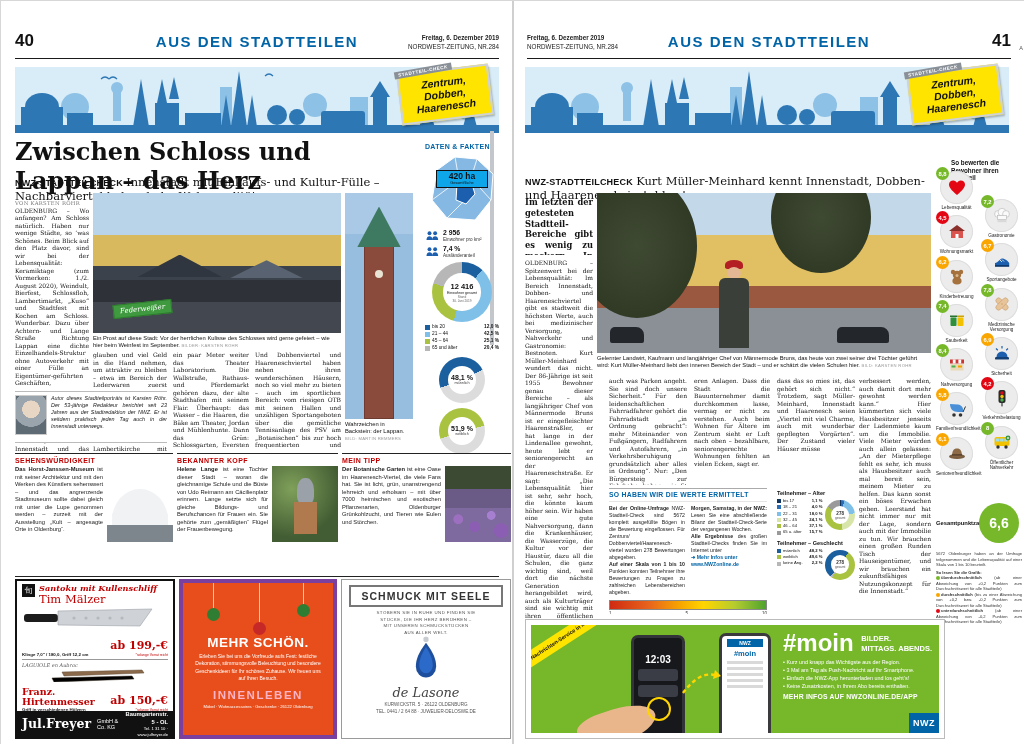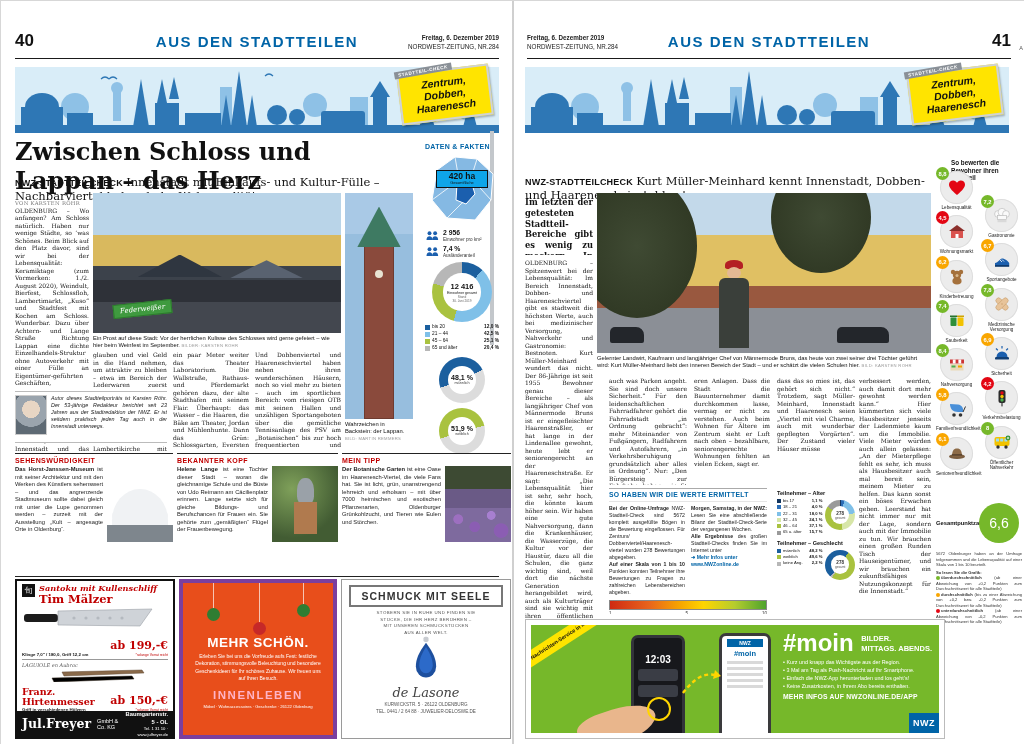--- a/index.html
+++ b/index.html
@@ -121,21 +121,21 @@
   .sec-ph{width:66px;height:76px;flex:none;position:relative;overflow:hidden}
   .secline{position:absolute;left:14px;right:14px;top:575px;border-top:1.2px solid #222}
 
   
   .ad{position:absolute;top:578px;height:160px;overflow:hidden}
   .ad-knife{left:14px;width:160px;border:2px solid #111;background:#fff;padding:3px 5px;box-sizing:border-box}
   .kn-head{display:flex;gap:4px;align-items:flex-start}
   .kn-logo{width:13px;height:13px;background:#111;color:#fff;font-size:8px;display:flex;
     align-items:center;justify-content:center;font-family:"DejaVu Serif",serif;flex:none}
   .kn-t1{color:#c00000;font-weight:bold;font-style:italic;font-size:8.2px;font-family:"DejaVu Serif",serif;line-height:1.1}
-  .kn-t2{color:#c00000;font-weight:bold;font-size:11.5px;font-family:"DejaVu Serif",serif;line-height:1.1}
+  .kn-t2{color:#c00000;font-weight:normal;font-size:11.5px;font-family:"DejaVu Serif",serif;line-height:1.1}
   .kn-specrow{display:flex;align-items:flex-end;justify-content:space-between;margin-top:1px}
   .kn-spec{font-size:4.4px;font-weight:bold}
   .kn-price{color:#c00000;font-weight:bold;font-size:11px;font-family:"DejaVu Serif",serif;line-height:1}
   .kn-note{font-size:3.4px;color:#c00000;text-align:right}
   .kn-div{border-top:1px solid #999;margin:2px 0}
   .kn-brand2{font-size:5px;font-style:italic;color:#555;font-family:"DejaVu Serif",serif}
   .kn-t3{color:#c00000;font-weight:bold;font-size:9.5px;font-family:"DejaVu Serif",serif;line-height:1.05}
   .kn-promo{color:#c00000;font-weight:bold;font-style:italic;font-size:5.6px;line-height:1.2;margin-top:2px;text-align:justify}
   .kn-foot{position:absolute;left:0;right:0;bottom:0;height:26px;background:#111;color:#fff;
     display:flex;align-items:center;padding:0 5px;gap:6px}
@@ -167,21 +167,21 @@
   .rt-circle{position:relative;width:33px;height:33px;border-radius:50%;background:#ececec;
     margin:0 auto;box-shadow:inset 0 0 0 1px #ddd}
   .rt-circle svg{position:absolute;left:6.5px;top:6.5px;width:20px;height:20px}
   .rt-badge{position:absolute;left:-4px;top:-4px;min-width:13px;height:13px;border-radius:50%;
     color:#fff;font-weight:bold;font-size:5.8px;display:flex;align-items:center;justify-content:center;z-index:2}
   .bg-g{background:#76b82a}.bg-y{background:#f9a600}.bg-r{background:#e30613}
   .rt-label{font-size:4.6px;line-height:1.15;margin-top:1px;color:#222}
   .sb-total{position:absolute;left:0;top:352px;width:86px;display:flex;align-items:center;gap:3px}
   .sb-total .tl{font-size:5.8px;font-weight:bold;line-height:1.15;width:40px}
   .sb-total .tc{width:40px;height:40px;border-radius:50%;background:#76b82a;color:#fff;
-    font-weight:normal;font-size:14px;display:flex;align-items:center;justify-content:center;flex:none}
+    font-weight:bold;font-size:14px;display:flex;align-items:center;justify-content:center;flex:none}
   .sb-foot{position:absolute;left:0;top:400px;width:86px;font-size:4.1px;line-height:1.35;color:#333;text-align:justify}
   .sb-foot b{display:block;margin-top:2px}
   .dot{display:inline-block;width:4px;height:4px;border-radius:50%;margin-right:1px;vertical-align:middle}
 
   
   .svbox{position:absolute;left:96px;top:487px;width:158px;height:126px;overflow:hidden}
   .sv-title{color:#0064a7;font-weight:bold;font-size:6.8px;letter-spacing:.3px;
     border-top:1px solid #aaa;border-bottom:1px solid #e5e5e5;padding:2px 0 3px}
   .sv-cols{display:flex;gap:6px;margin-top:3px}
   .sv-c{flex:1;font-size:5.2px;line-height:1.35;text-align:justify;color:#222}

